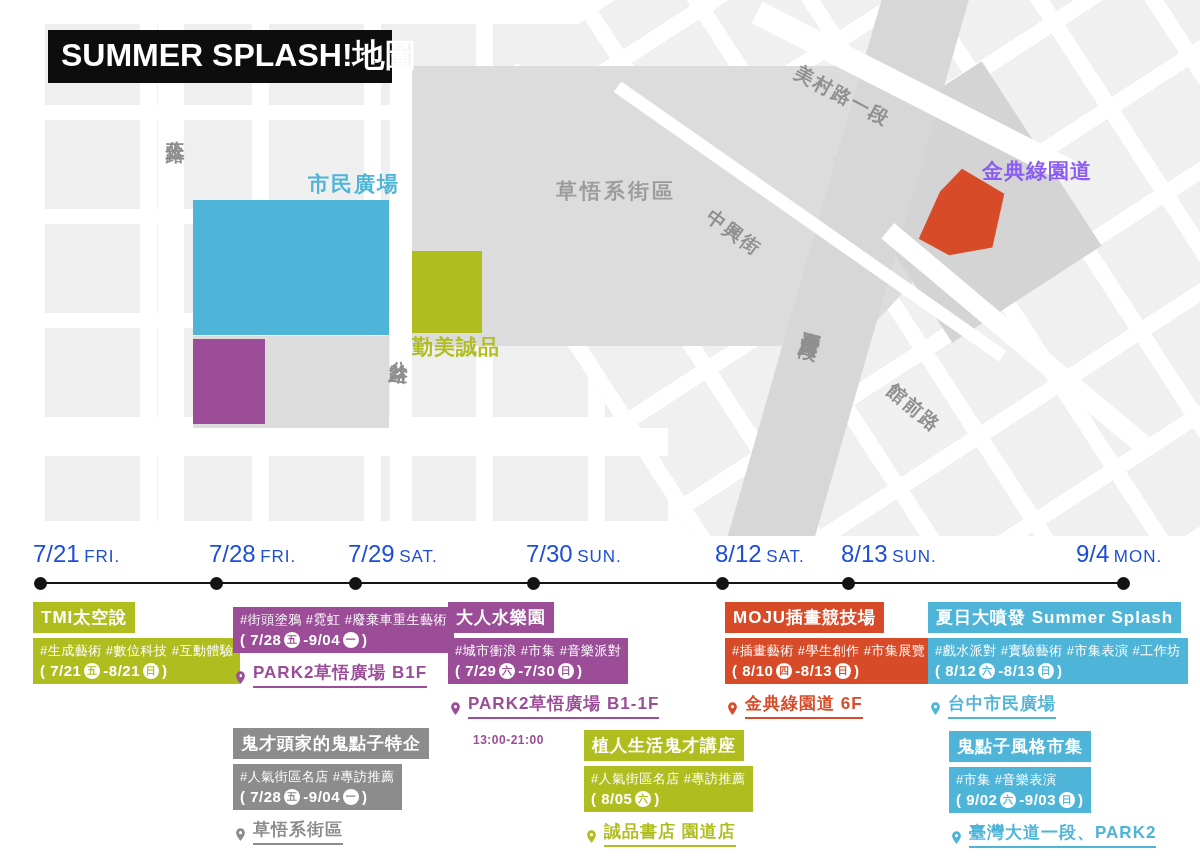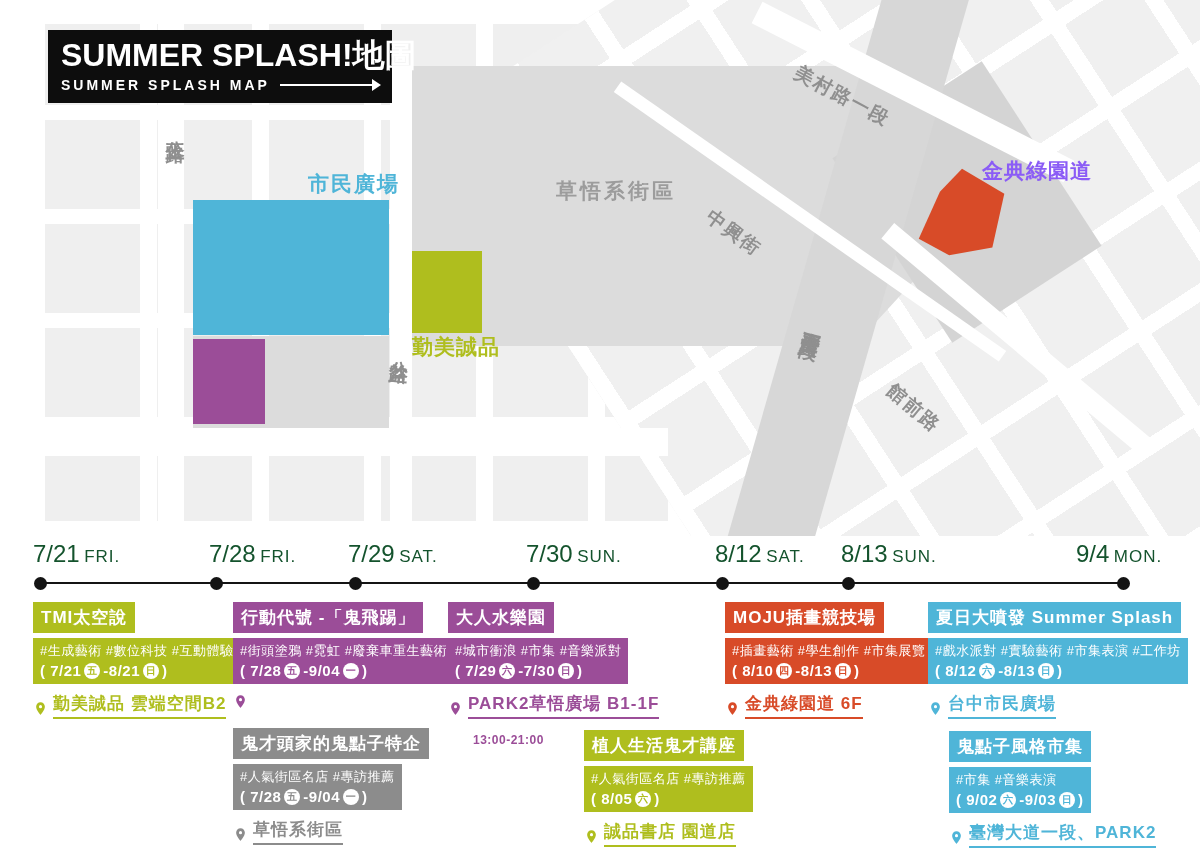--- a/index.html
+++ b/index.html
@@ -54,21 +54,21 @@
   .map-title{font-size:32px;font-weight:800;letter-spacing:0px;white-space:nowrap;line-height:1.1;}
   .map-sub{display:flex;align-items:center;gap:10px;margin-top:4px;}
   .map-sub-text{font-size:14px;font-weight:bold;letter-spacing:3px;white-space:nowrap;}
   .arrow-line{flex:1;height:2px;background:#fff;position:relative;}
   .arrow-line::after{content:"";position:absolute;right:-2px;top:-5px;border-left:9px solid #fff;border-top:6px solid transparent;border-bottom:6px solid transparent;}
 
   
   .timeline{position:absolute;left:0;top:540px;width:1200px;height:60px;}
   .tl-line{position:absolute;left:40px;top:42px;width:1083px;height:2px;background:#141414;}
   .date-item{position:absolute;top:0;}
-  .date-label{white-space:nowrap;color:#14532d;font-weight:500;}
+  .date-label{white-space:nowrap;color:#1d4ed8;font-weight:500;}
   .d-num{font-size:24px;letter-spacing:0px;}
   .d-day{font-size:17px;letter-spacing:1px;}
   .dot{position:absolute;top:37px;width:13px;height:13px;border-radius:50%;background:#141414;}
 
   
   .events{position:absolute;left:0;top:0;width:1200px;height:858px;pointer-events:none;}
   .card{position:absolute;display:flex;flex-direction:column;align-items:flex-start;pointer-events:auto;}
   .card-title{background:var(--c);color:#fff;font-weight:bold;font-size:17px;letter-spacing:1px;padding:4px 8px;white-space:nowrap;}
   .card-tags{background:var(--c);color:#fff;padding:4px 7px 5px 7px;margin-top:5px;}
   .tags-line{font-size:13px;font-weight:normal;letter-spacing:0.5px;white-space:nowrap;}
@@ -108,24 +108,20 @@
 
   <div class="street-lbl sl-gongzheng">公正路</div>
   <div class="street-lbl sl-gongyi">公益路</div>
   <div class="street-lbl sl-zhongxing">中興街</div>
   <div class="street-lbl sl-meicun">美村路一段</div>
   <div class="street-lbl sl-taiwan">臺灣大道一段</div>
   <div class="street-lbl sl-guanqian">館前路</div>
 
   <div class="map-header">
     <div class="map-title">SUMMER SPLASH!地圖</div>
-    <div class="map-sub">
-      <span class="map-sub-text">SUMMER SPLASH MAP</span>
-      <span class="arrow-line"></span>
-    </div>
   </div>
 </div>
 
 <div class="timeline">
   <div class="tl-line"></div>
 <div class="date-item" style="left: 33px;">
     <div class="date-label">
       <span class="d-num">7/21</span>
       <span class="d-day">FRI.</span>
     </div>
@@ -181,44 +177,38 @@
     <div class="card-tags">
       <div class="tags-line">#生成藝術 #數位科技 #互動體驗</div>
       <div class="date-line">
           <span>( 7/21</span>
           <span class="wd-circle">五</span>
           <span>-8/21</span>
           <span class="wd-circle">日</span>
           <span>)</span>
         </div>
     </div>
-    <div class="card-loc">
-      <svg class="pin" viewBox="0 0 24 24" width="15" height="19">
-          <path fill="currentColor" d="M12 2C8.1 2 5 5.1 5 9c0 5.2 7 13 7 13s7-7.8 7-13c0-3.9-3.1-7-7-7zm0 9.5A2.5 2.5 0 1 1 12 6.5a2.5 2.5 0 0 1 0 5z"></path>
-        </svg>
-      <span class="loc-text">勤美誠品 雲端空間B2</span>
-    </div>
 
   </div>
     <div class="card" style="--c: #9B4D98; left: 233px; top: 602px;">
-    <div class="card-title">行動代號 -「鬼飛踢」</div>
     <div class="card-tags">
       <div class="tags-line">#街頭塗鴉 #霓虹 #廢棄車重生藝術</div>
       <div class="date-line">
           <span>( 7/28</span>
           <span class="wd-circle">五</span>
           <span>-9/04</span>
           <span class="wd-circle">一</span>
           <span>)</span>
         </div>
     </div>
     <div class="card-loc">
       <svg class="pin" viewBox="0 0 24 24" width="15" height="19">
           <path fill="currentColor" d="M12 2C8.1 2 5 5.1 5 9c0 5.2 7 13 7 13s7-7.8 7-13c0-3.9-3.1-7-7-7zm0 9.5A2.5 2.5 0 1 1 12 6.5a2.5 2.5 0 0 1 0 5z"></path>
         </svg>
+      <span class="loc-text">PARK2草悟廣場 B1F</span>
     </div>
 
   </div>
     <div class="card" style="--c: #9B4D98; left: 448px; top: 602px;">
     <div class="card-title">大人水樂園</div>
     <div class="card-tags">
       <div class="tags-line">#城市衝浪 #市集 #音樂派對</div>
       <div class="date-line">
           <span>( 7/29</span>
           <span class="wd-circle">六</span>

